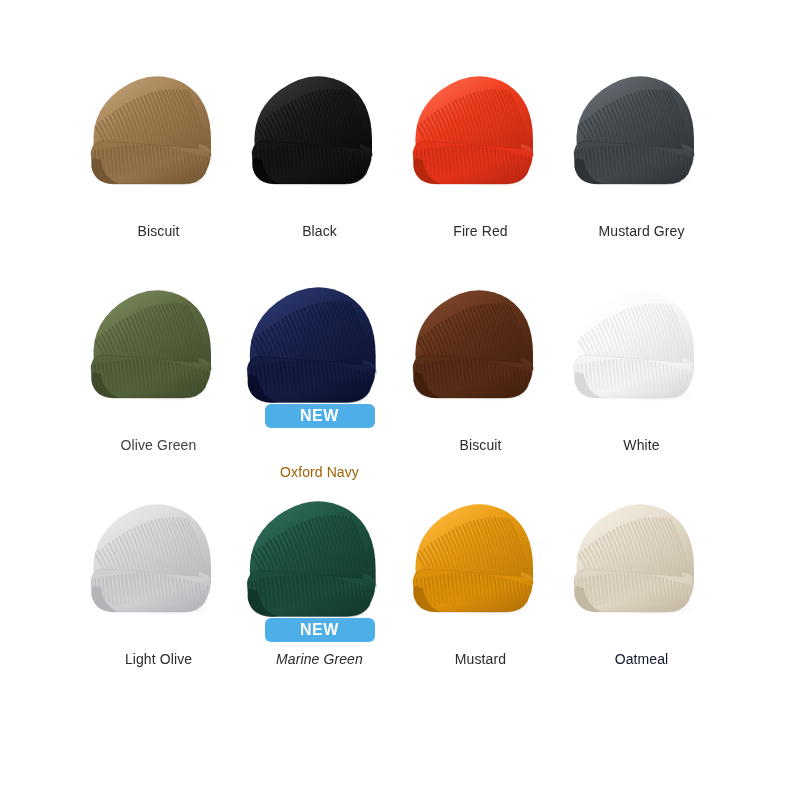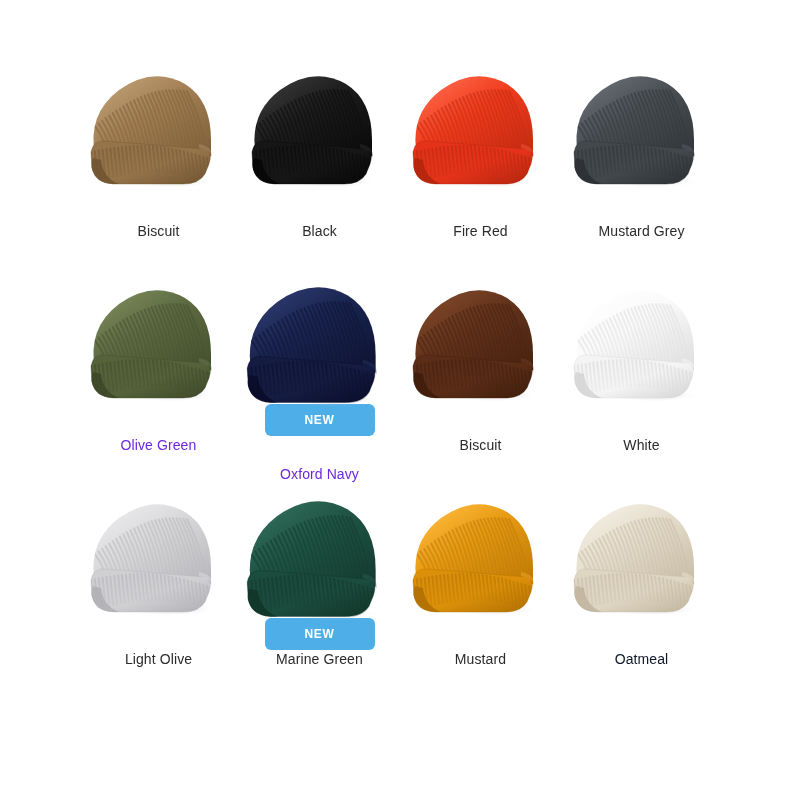--- a/index.html
+++ b/index.html
@@ -55,25 +55,25 @@
     display: flex;
     align-items: flex-start;
     justify-content: center;
     width: 100%;
   }
   .new-badge {
     display: inline-flex;
     align-items: center;
     justify-content: center;
     min-width: 110px;
-    height: 32px;
+    height: 24px;
     padding: 0 10px;
     border-radius: 6px;
     color: #ffffff;
-    font-size: 12px;
+    font-size: 16px;
     font-weight: bold;
     letter-spacing: 0.6px;
     line-height: 1;
     box-sizing: border-box;
   }
   .new-badge.hidden { visibility: hidden; }
 
   
   .color-label {
     margin-top: 7px;
@@ -675,21 +675,21 @@
     </g>
 
     <path d="M14 110 Q 10 118 16 128 Q 22 136 34 136 L 40 136 Q 24 130 22 112 Z" fill="#3C4728" fill-opacity="0.85"></path>
     <path d="M120 96 Q 134 98 133 110 Q 132 102 120 100 Z" fill="#7C8B5C" fill-opacity="0.35"></path>
   </g>
 </svg>
       </div>
       <div class="badge-slot">
         <span class="new-badge hidden" style="background: rgb(77, 174, 232); color: rgb(255, 255, 255);">NEW</span>
       </div>
-      <div class="color-label" style="color: #6d28d9;">Olive Green</div>
+      <div class="color-label" style="color: #404040;">Olive Green</div>
     </div>
     <div class="swatch-cell">
       <div class="hat-stage">
 <svg class="hat-svg" viewBox="0 0 160 142" xmlns="http://www.w3.org/2000/svg" aria-hidden="true">
   <defs>
     <linearGradient id="gh5" x1="0.12" y1="0.05" x2="0.92" y2="0.95">
       <stop offset="0%" stop-color="#2F3C72"></stop>
       <stop offset="42%" stop-color="#1A2450"></stop>
       <stop offset="100%" stop-color="#0D1333"></stop>
     </linearGradient>
@@ -794,21 +794,21 @@
     </g>
 
     <path d="M14 110 Q 10 118 16 128 Q 22 136 34 136 L 40 136 Q 24 130 22 112 Z" fill="#080C28" fill-opacity="0.85"></path>
     <path d="M120 96 Q 134 98 133 110 Q 132 102 120 100 Z" fill="#2F3C72" fill-opacity="0.35"></path>
   </g>
 </svg>
       </div>
       <div class="badge-slot">
         <span class="new-badge" style="background: rgb(77, 174, 232); color: rgb(255, 255, 255); min-width: 110px;">NEW</span>
       </div>
-      <div class="color-label" style="color: #6d28d9; margin-top: 36px;">Oxford Navy</div>
+      <div class="color-label" style="color: #a16207; margin-top: 36px;">Oxford Navy</div>
     </div>
     <div class="swatch-cell">
       <div class="hat-stage">
 <svg class="hat-svg" viewBox="0 0 160 142" xmlns="http://www.w3.org/2000/svg" aria-hidden="true">
   <defs>
     <linearGradient id="gh6" x1="0.12" y1="0.05" x2="0.92" y2="0.95">
       <stop offset="0%" stop-color="#82492C"></stop>
       <stop offset="42%" stop-color="#63331B"></stop>
       <stop offset="100%" stop-color="#47220F"></stop>
     </linearGradient>
@@ -1270,21 +1270,21 @@
     </g>
 
     <path d="M14 110 Q 10 118 16 128 Q 22 136 34 136 L 40 136 Q 24 130 22 112 Z" fill="#103428" fill-opacity="0.85"></path>
     <path d="M120 96 Q 134 98 133 110 Q 132 102 120 100 Z" fill="#326E5C" fill-opacity="0.35"></path>
   </g>
 </svg>
       </div>
       <div class="badge-slot">
         <span class="new-badge" style="background: rgb(77, 174, 232); color: rgb(255, 255, 255); min-width: 110px;">NEW</span>
       </div>
-      <div class="color-label" style="color: rgb(43, 43, 43);">Marine Green</div>
+      <div class="color-label" style="color: rgb(43, 43, 43); font-style: italic;">Marine Green</div>
     </div>
     <div class="swatch-cell">
       <div class="hat-stage">
 <svg class="hat-svg" viewBox="0 0 160 142" xmlns="http://www.w3.org/2000/svg" aria-hidden="true">
   <defs>
     <linearGradient id="gh10" x1="0.12" y1="0.05" x2="0.92" y2="0.95">
       <stop offset="0%" stop-color="#FFBA3D"></stop>
       <stop offset="42%" stop-color="#E79A12"></stop>
       <stop offset="100%" stop-color="#BE7A05"></stop>
     </linearGradient>

